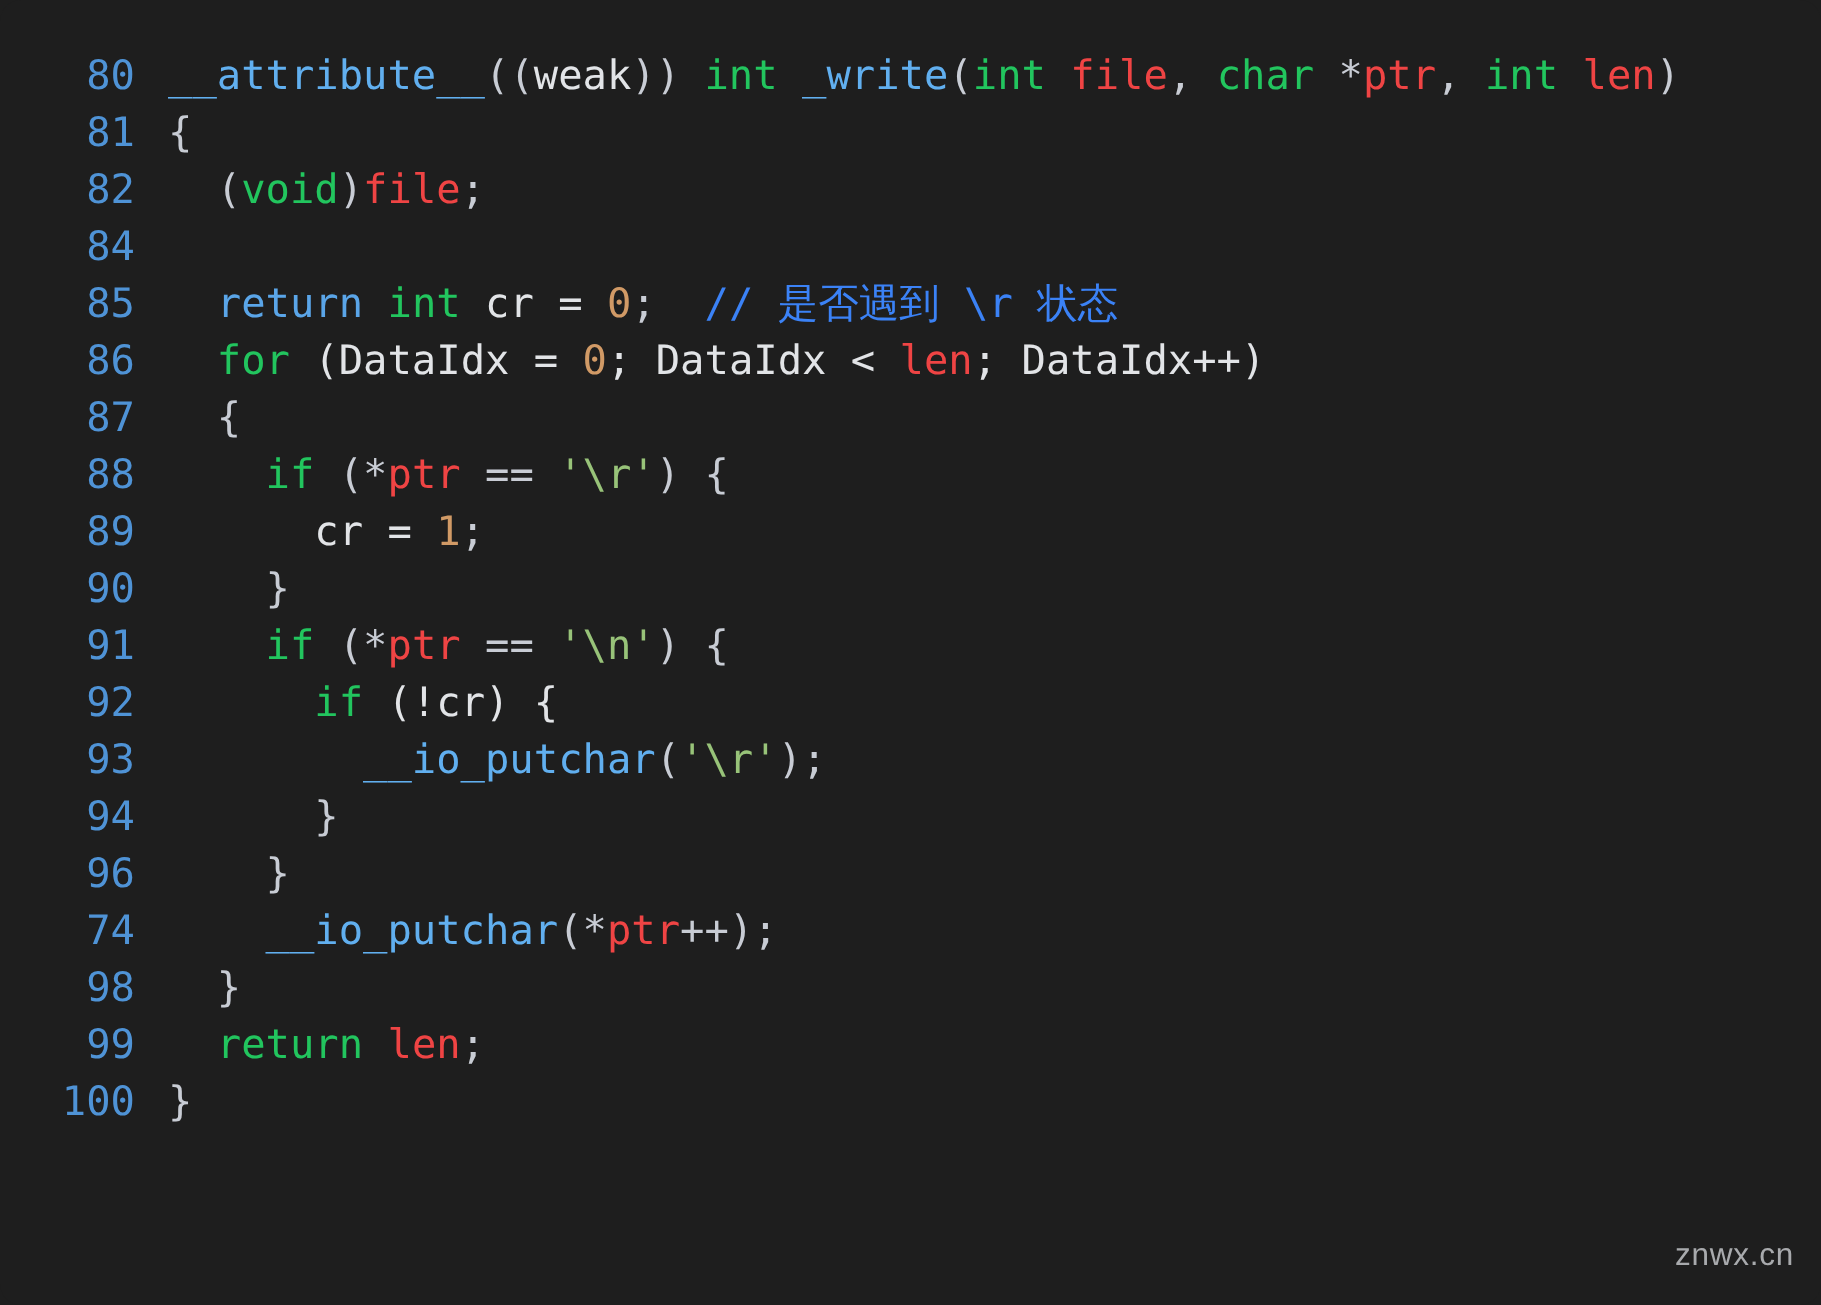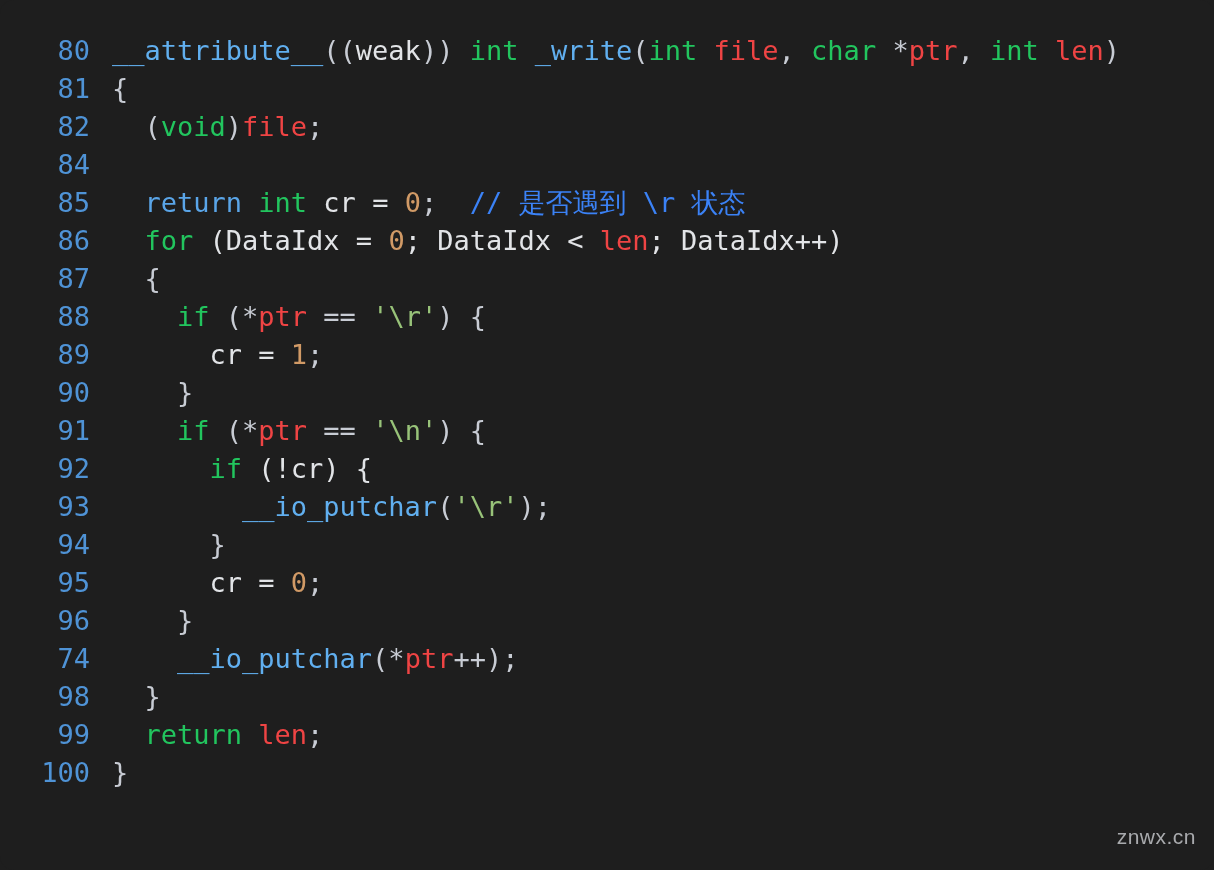--- a/index.html
+++ b/index.html
@@ -67,21 +67,20 @@
       <div class="line"><span class="gutter">85</span><span class="punct">  </span><span class="kw2">return</span><span class="punct"> </span><span class="kw">int</span><span class="id"> cr = </span><span class="num">0</span><span class="punct">;  </span><span class="cmt">// 是否遇到 \r 状态</span></div>
       <div class="line"><span class="gutter">86</span><span class="punct">  </span><span class="kw">for</span><span class="id"> (DataIdx = </span><span class="num">0</span><span class="id">; DataIdx &lt; </span><span class="par">len</span><span class="id">; DataIdx++)</span></div>
       <div class="line"><span class="gutter">87</span><span class="punct">  {</span></div>
       <div class="line"><span class="gutter">88</span><span class="punct">    </span><span class="kw">if</span><span class="punct"> (*</span><span class="par">ptr</span><span class="punct"> == </span><span class="str">'\r'</span><span class="punct">) {</span></div>
       <div class="line"><span class="gutter">89</span><span class="id">      cr = </span><span class="num">1</span><span class="punct">;</span></div>
       <div class="line"><span class="gutter">90</span><span class="punct">    }</span></div>
       <div class="line"><span class="gutter">91</span><span class="punct">    </span><span class="kw">if</span><span class="punct"> (*</span><span class="par">ptr</span><span class="punct"> == </span><span class="str">'\n'</span><span class="punct">) {</span></div>
       <div class="line"><span class="gutter">92</span><span class="punct">      </span><span class="kw">if</span><span class="id"> (!cr) {</span></div>
       <div class="line"><span class="gutter">93</span><span class="punct">        </span><span class="call">__io_putchar</span><span class="punct">(</span><span class="str">'\r'</span><span class="punct">);</span></div>
       <div class="line"><span class="gutter">94</span><span class="punct">      }</span></div>
-      <div class="line"><span class="gutter">95</span><span class="id">      cr = </span><span class="num">0</span><span class="punct">;</span></div>
       <div class="line"><span class="gutter">96</span><span class="punct">    }</span></div>
       <div class="line"><span class="gutter">74</span><span class="punct">    </span><span class="call">__io_putchar</span><span class="punct">(*</span><span class="par">ptr</span><span class="punct">++);</span></div>
       <div class="line"><span class="gutter">98</span><span class="punct">  }</span></div>
       <div class="line"><span class="gutter">99</span><span class="punct">  </span><span class="kw">return</span><span class="punct"> </span><span class="par">len</span><span class="punct">;</span></div>
       <div class="line"><span class="gutter">100</span><span class="punct">}</span></div>
     </div>
   <div class="watermark">znwx.cn</div>
 </div>
 
 </body></html>

